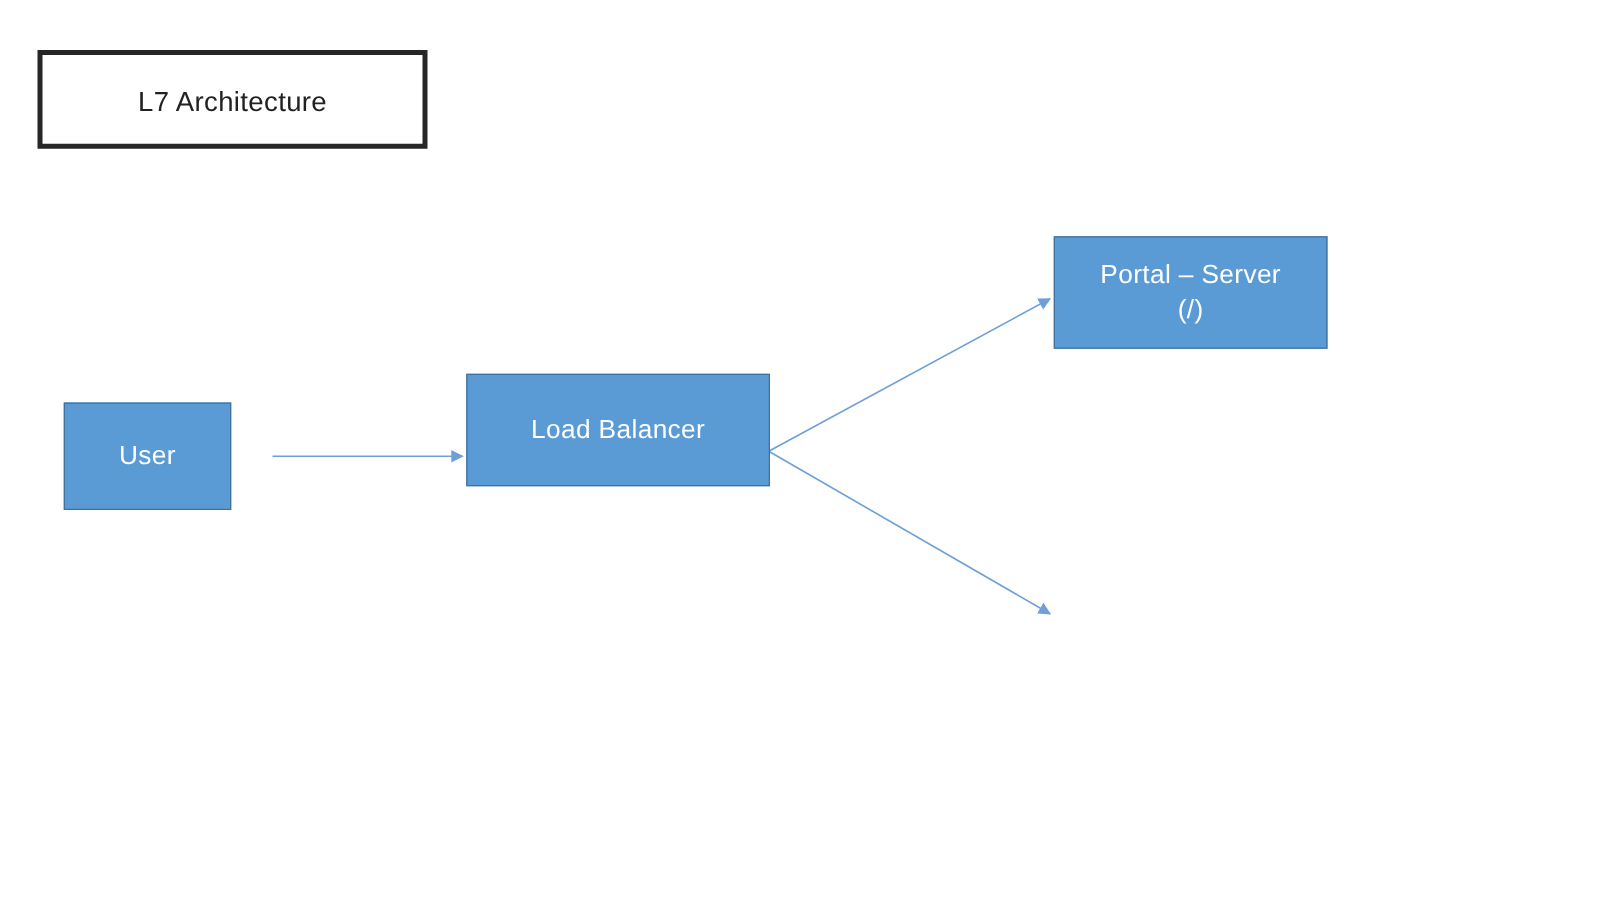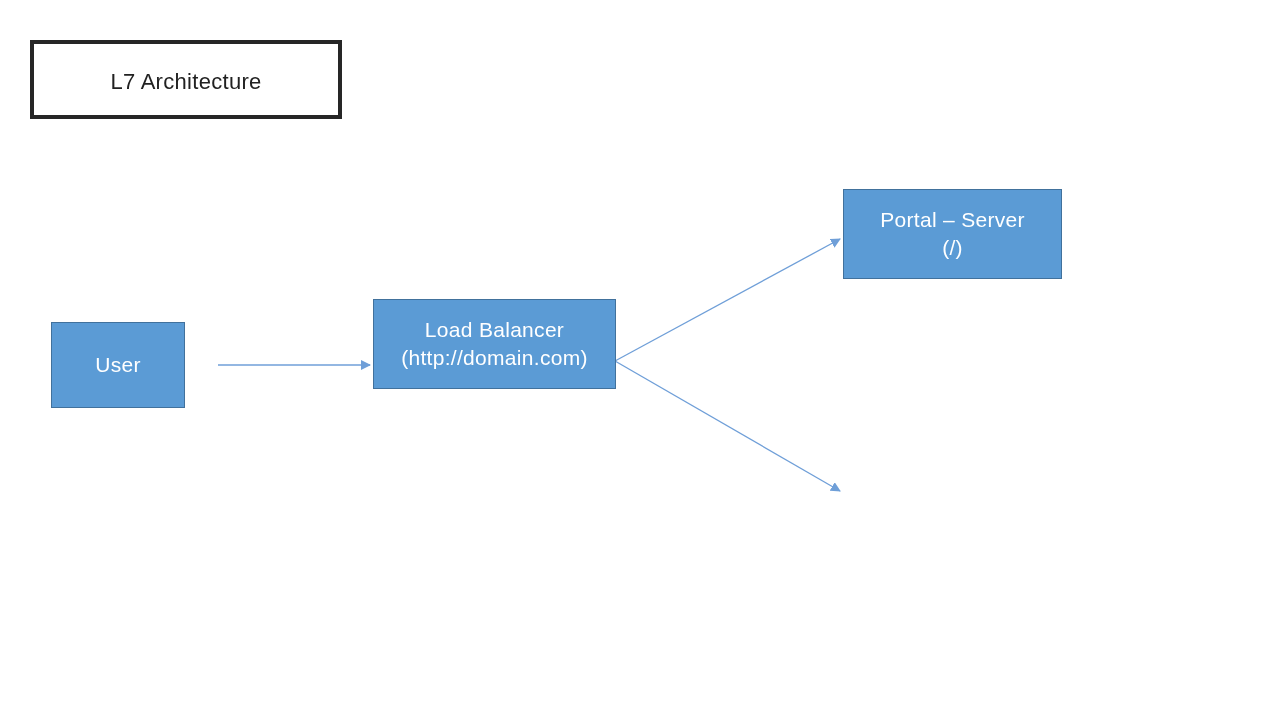--- a/index.html
+++ b/index.html
@@ -91,21 +91,20 @@
     <span class="title-text">L7 Architecture</span>
   </div>
 
   <div class="node node-user">
     <span class="node-label">User</span>
 
   </div>
 
   <div class="node node-load-balancer">
     <span class="node-label">Load Balancer</span>
-    <span class="node-sublabel">(http://domain.com)</span>
   </div>
 
   <div class="node node-portal-server">
     <span class="node-label">Portal – Server</span>
     <span class="node-sublabel">(/)</span>
   </div>
 
 
 </div>
 

